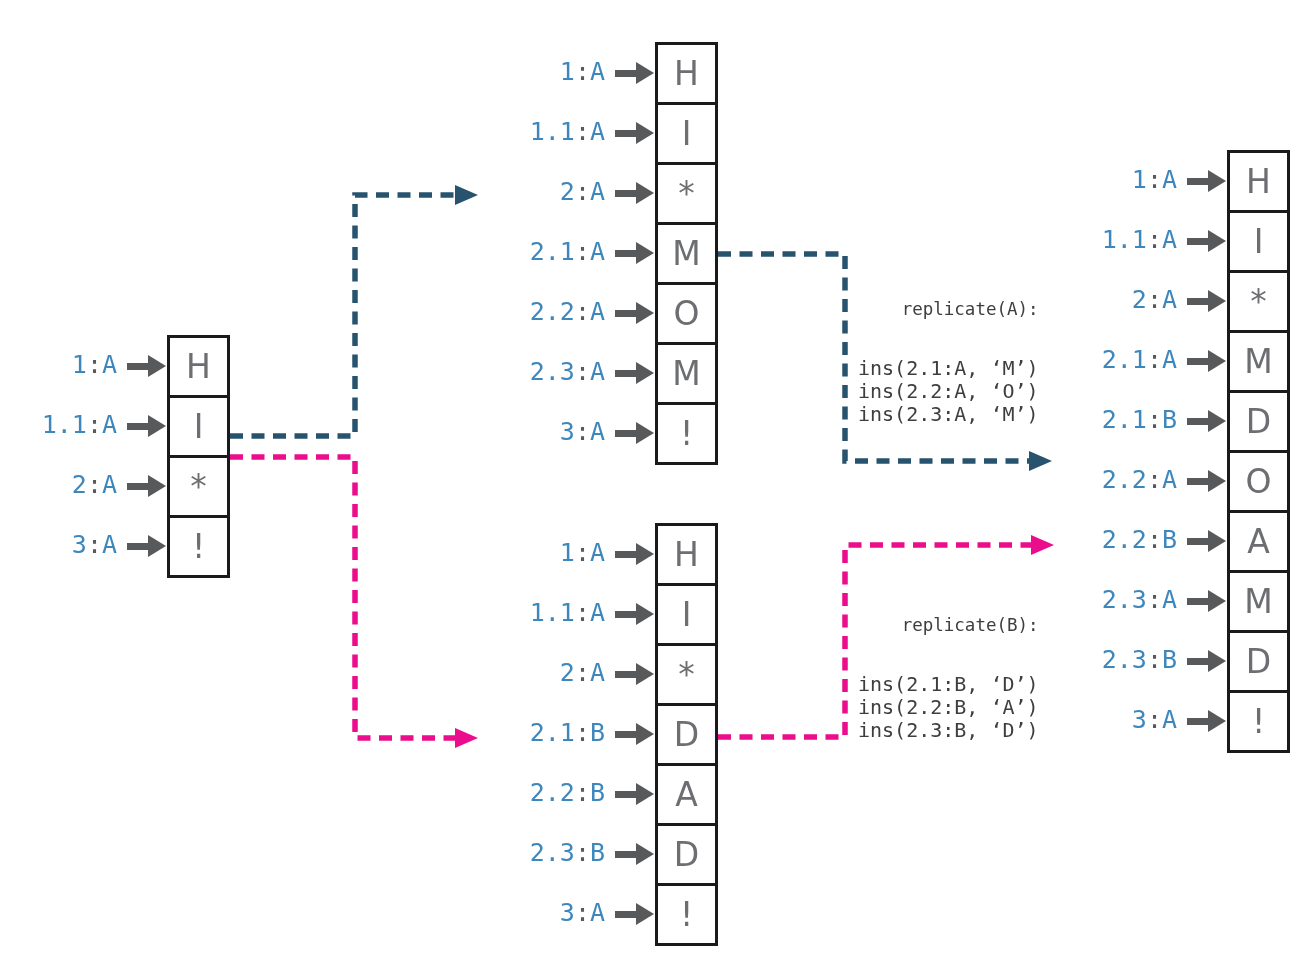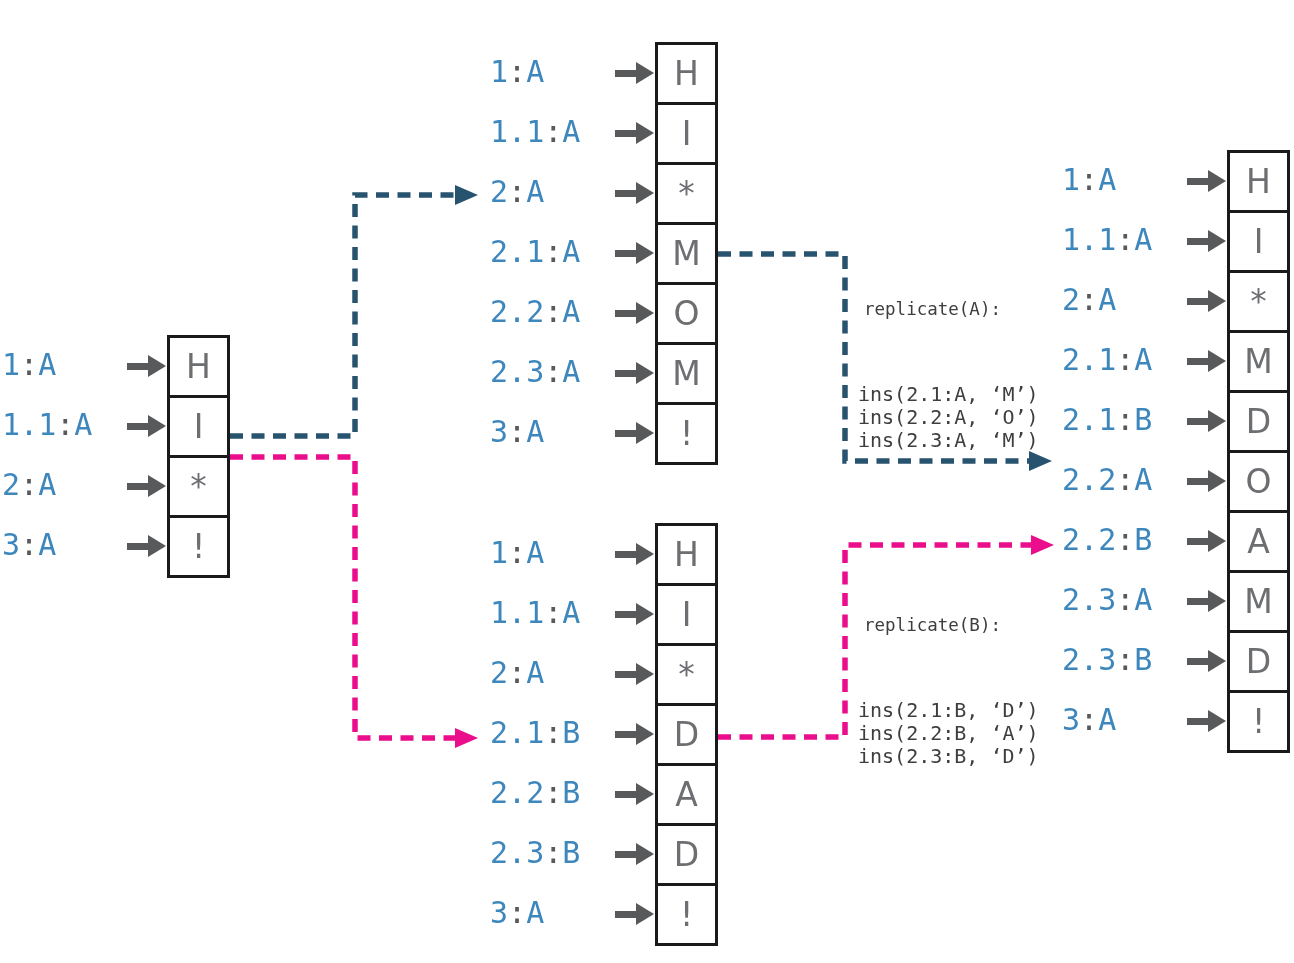--- a/index.html
+++ b/index.html
@@ -4,34 +4,34 @@
 <style>
   html,body{margin:0;padding:0;background:#fff;}
   .canvas{position:relative;width:1294px;height:963px;background:#ffffff;overflow:hidden;
           font-family:"DejaVu Sans Mono", monospace;}
   .overlay{position:absolute;left:0;top:0;width:1294px;height:963px;pointer-events:none;}
   .dash{fill:none;stroke-width:5.5;stroke-dasharray:13 8.5;}
 
   .col{position:absolute;}
   .row{position:relative;height:60px;width:230px;}
   .label{position:absolute;left:0;top:0;width:115px;height:60px;line-height:60px;
-         font-size:30px;color:var(--label-blue);white-space:pre;}
+         text-align:right;font-size:25px;color:var(--label-blue);white-space:pre;}
   .label .colon{color:var(--colon-gray);}
   .ptr{position:absolute;left:124px;top:20px;}
   .ptr rect{fill:var(--arrow-gray);}
   .ptr polygon{fill:var(--arrow-gray);}
   .cell{position:absolute;left:165px;top:0;width:63px;height:63px;box-sizing:border-box;
         border:3px solid var(--cell-border);background:#fff;
         display:flex;align-items:center;justify-content:center;
         font-family:"DejaVu Sans", sans-serif;font-size:33px;color:var(--cell-text);}
 
   .ann-big{position:absolute;font-size:24px;color:var(--annotation-text);white-space:pre;}
-  .rep{position:absolute;color:var(--annotation-text);white-space:pre;}
+  .rep{position:absolute;color:var(--annotation-text);white-space:pre;text-align:right;}
   .rep-title{font-size:17.5px;margin-left:6px;}
-  .rep-ops{margin-top:26px;font-size:20px;line-height:23px;}
+  .rep-ops{font-size:20px;line-height:23px;}
 </style>
 </head>
 <body>
 
 <div class="canvas">
 
   <svg class="overlay" viewBox="0 0 1294 963" width="1294" height="963">
     <g>
       <path class="dash" style="stroke:var(--replica-a-arrow)" d="M230 436 H355 V195 H456"></path>
       <polygon style="fill:var(--replica-a-arrow)" points="455,185 478,195 455,205"></polygon>

